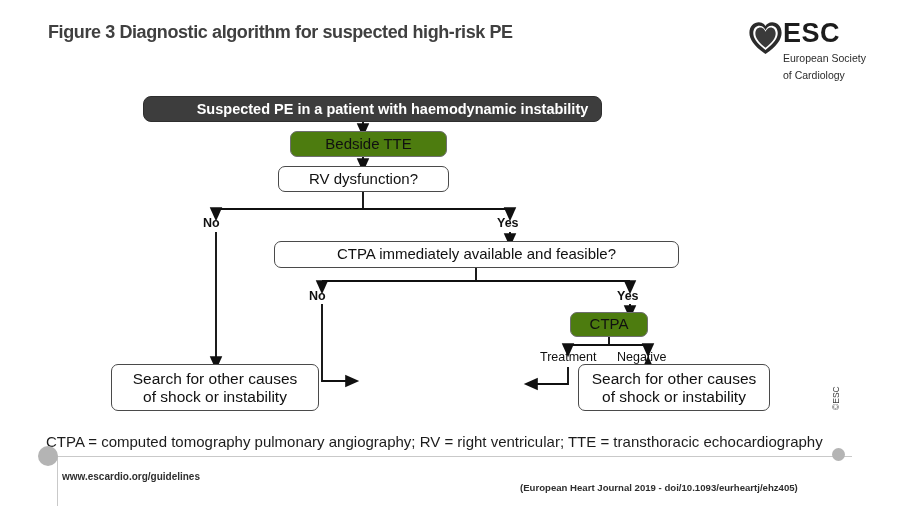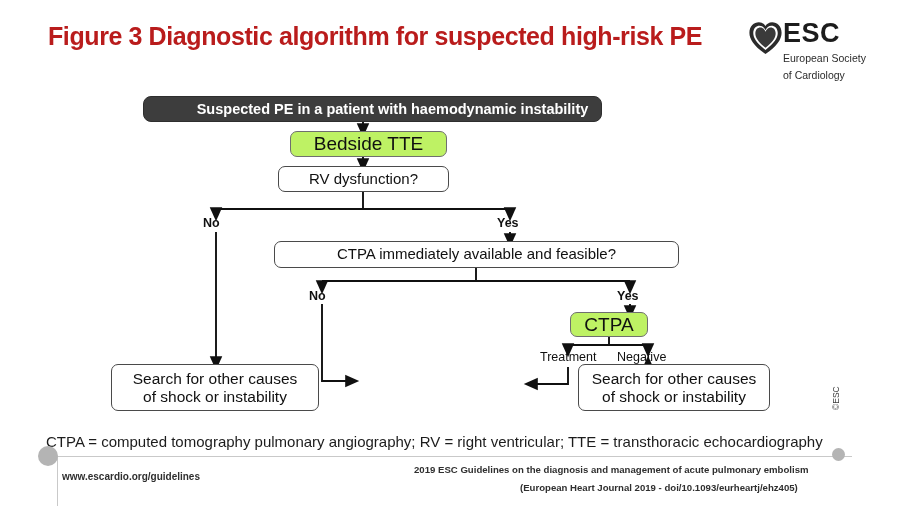--- a/index.html
+++ b/index.html
@@ -10,23 +10,23 @@
     font-family: "Liberation Sans", sans-serif;
     position: relative;
     overflow: hidden;
   }
   #stage { position: absolute; inset: 0; }
 
   
   .fig-title {
     position: absolute;
     left: 48px; top: 22px;
-    font-size: 25px;
-    font-weight: bold;
-    color: #b91c1c;
+    font-size: 18px;
+    font-weight: bold;
+    color: #404040;
     letter-spacing: -0.4px;
     white-space: nowrap;
   }
   .esc-logo {
     position: absolute;
     left: 748px; top: 20px;
     display: flex;
     align-items: flex-start;
   }
   .esc-heart { width: 35px; height: 34px; flex: none; margin-top: 1px; }
@@ -47,23 +47,23 @@
   .node.dark {
     background: #3d3d3d;
     color: #ffffff;
     font-weight: bold;
     font-size: 14.5px;
     border: 1px solid #2e2e2e;
     border-radius: 8px;
     padding-left: 40px;
   }
   .node.grey {
-    background: #bef264;
+    background: #4d7c0f;
     color: #101010;
-    font-size: 19px;
+    font-size: 15px;
     border: 1.6px solid #6f6f6f;
   }
   .node.plain {
     background: #ffffff;
     color: #101010;
     font-size: 15px;
     border: 1.4px solid #4a4a4a;
   }
   .node.outcome { font-size: 15.5px; }
 
@@ -239,17 +239,16 @@
   <div class="blabel reg" style="left:617px; top:350px;">Negative</div>
 
   <div class="legend">CTPA = computed tomography pulmonary angiography; RV = right ventricular; TTE = transthoracic echocardiography</div>
 
   <div class="rule-h"></div>
   <div class="rule-v"></div>
   <div class="dot left"></div>
   <div class="dot right"></div>
 
   <div class="foot-url">www.escardio.org/guidelines</div>
-  <div class="foot-cite">2019 ESC Guidelines on the diagnosis and management of acute pulmonary embolism</div>
   <div class="foot-cite2">(European Heart Journal 2019 - doi/10.1093/eurheartj/ehz405)</div>
   <div class="copyright">©ESC</div>
 
 </div>
 
 </body></html>

